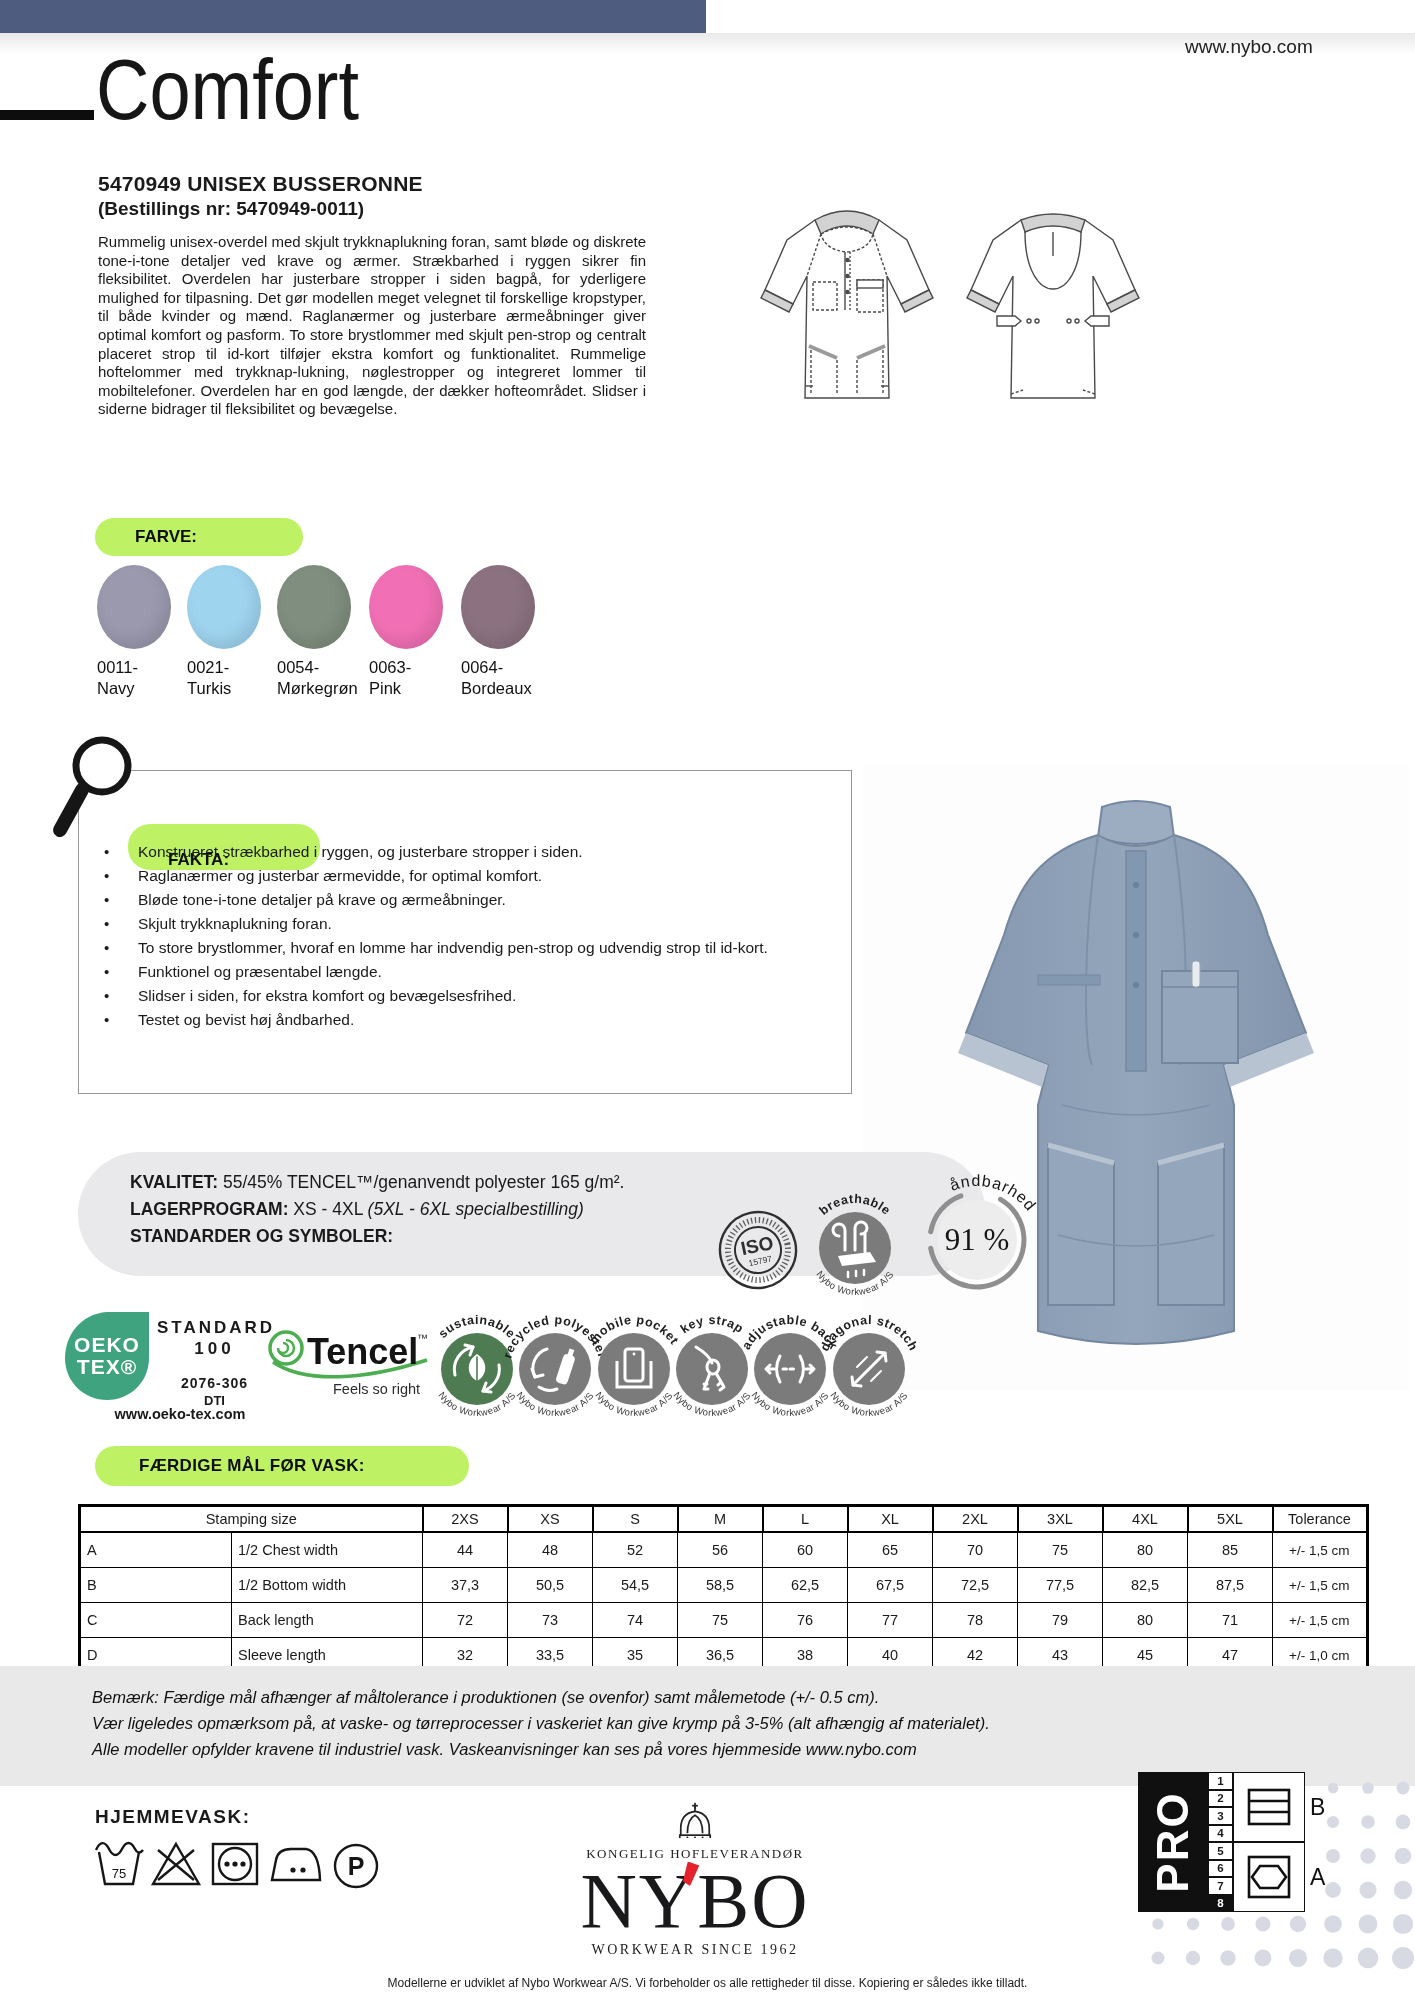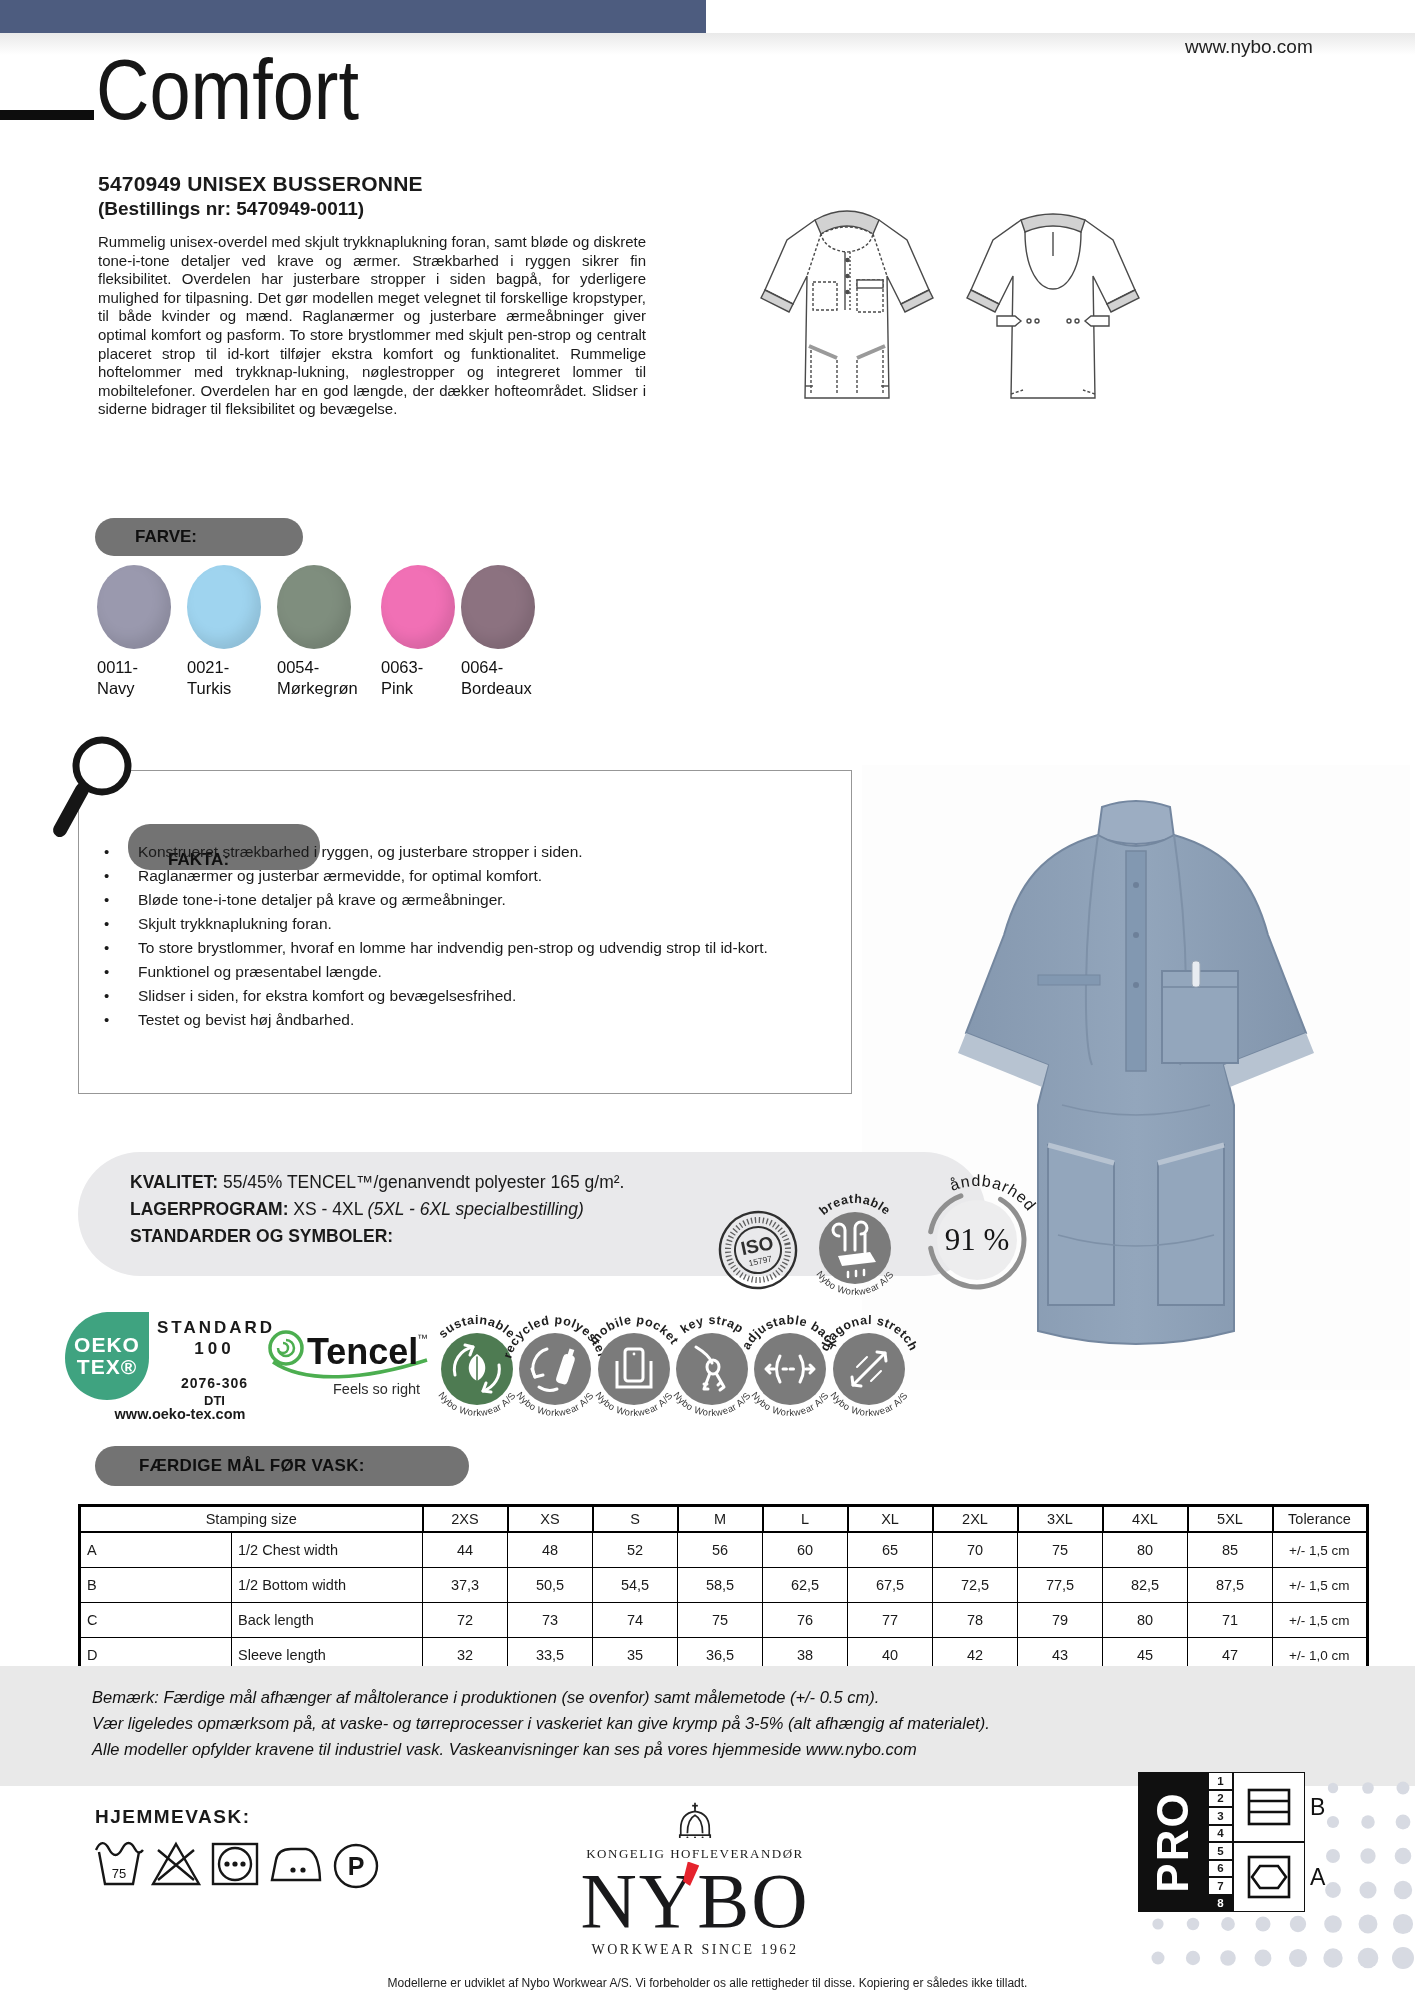--- a/index.html
+++ b/index.html
@@ -11,21 +11,21 @@
   .topshade{left:0;top:33px;width:1415px;height:22px;background:linear-gradient(#e9e9e9,#ffffff);}
   .site{left:1185px;top:36px;width:200px;font-size:19px;color:#222;}
 
   .dash{left:0;top:110px;width:94px;height:10px;background:#0d0d0d;}
   .series{left:96px;top:44px;font-size:86px;font-weight:200;letter-spacing:0px;color:#161616;
           transform:scaleX(.86);transform-origin:left top;line-height:1.05;margin:0;}
   .ptitle{left:98px;top:172px;font-size:21px;font-weight:bold;letter-spacing:.2px;}
   .porder{left:98px;top:198px;font-size:19px;font-weight:bold;}
   .desc{left:98px;top:233px;width:548px;font-size:15px;line-height:18.6px;text-align:justify;margin:0;}
 
-  .pill{position:absolute;background:#737373;border-radius:22px;display:flex;align-items:center;
+  .pill{position:absolute;background:#bef264;border-radius:22px;display:flex;align-items:center;
         font-weight:bold;font-size:17px;color:#0f0f0f;}
   .pill-farve{left:95px;top:518px;width:168px;height:38px;padding-left:40px;}
   .pill-fakta{left:128px;top:824px;width:152px;height:46px;padding-left:40px;align-items:flex-end;}
   .pill-maal{left:95px;top:1446px;width:330px;height:40px;padding-left:44px;letter-spacing:.3px;}
 
   .swatch-circle{width:74px;height:84px;border-radius:50%;box-shadow:inset -6px -8px 14px rgba(0,0,0,.10);}
   .swatch-label{margin-top:8px;font-size:16.5px;line-height:21px;color:#111;}
 
   .fakta-box{left:78px;top:770px;width:772px;height:322px;border:1.4px solid #979797;}
   .fakta-list{left:92px;top:842px;width:730px;margin:0;padding:0;list-style:none;font-size:15.5px;line-height:19px;}
@@ -158,21 +158,21 @@
       <div>Turkis</div>
     </div>
   </div>
   <div class="abs" style="left:277px;top:565px;">
     <div class="swatch-circle" style="background-color: rgb(127, 142, 126);"></div>
     <div class="swatch-label">
       <div>0054-</div>
       <div>Mørkegrøn</div>
     </div>
   </div>
-  <div class="abs" style="left:381px;top:565px;">
+  <div class="abs" style="left:369px;top:565px;">
     <div class="swatch-circle" style="background-color: rgb(241, 112, 181);"></div>
     <div class="swatch-label">
       <div>0063-</div>
       <div>Pink</div>
     </div>
   </div>
   <div class="abs" style="left:461px;top:565px;">
     <div class="swatch-circle" style="background-color: rgb(140, 114, 128);"></div>
     <div class="swatch-label">
       <div>0064-</div>

